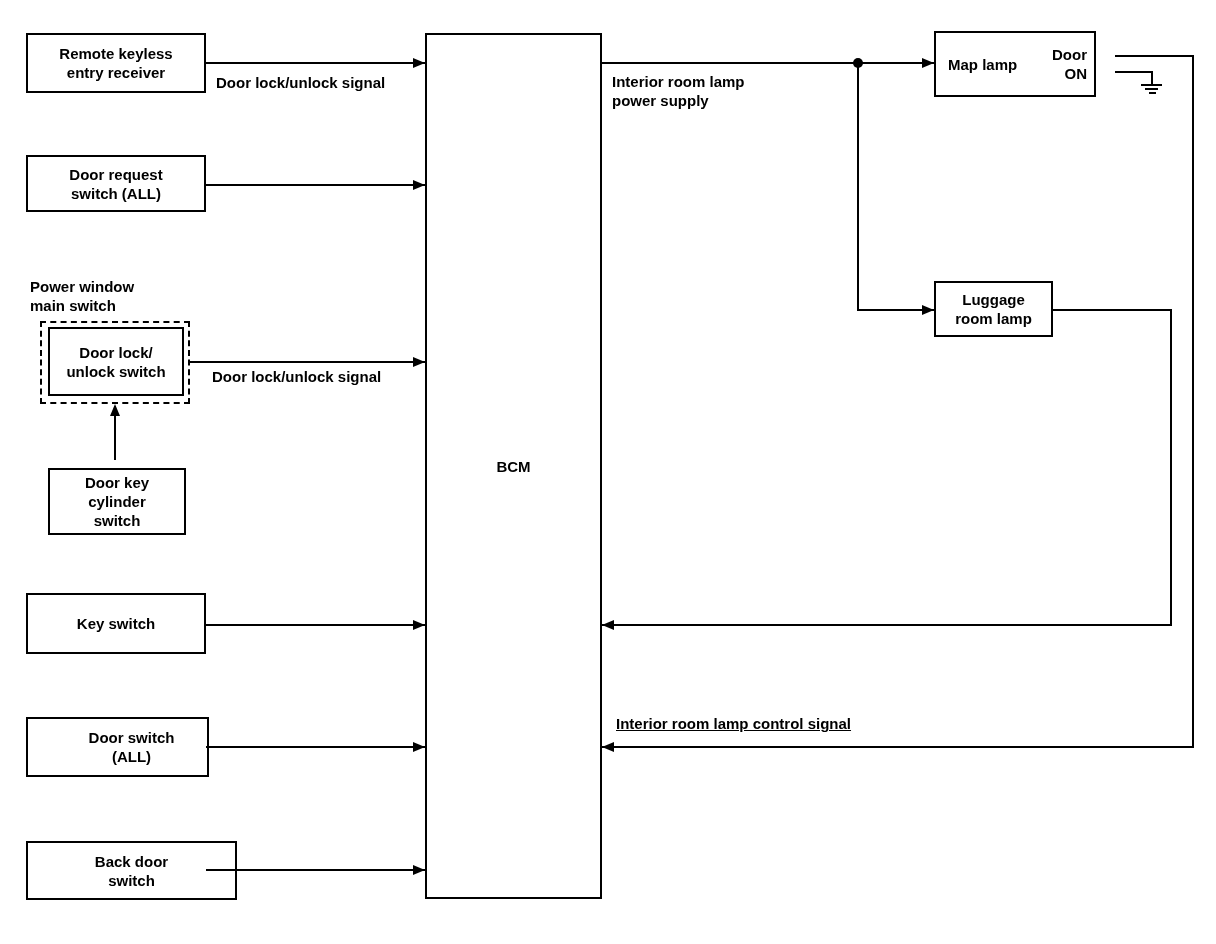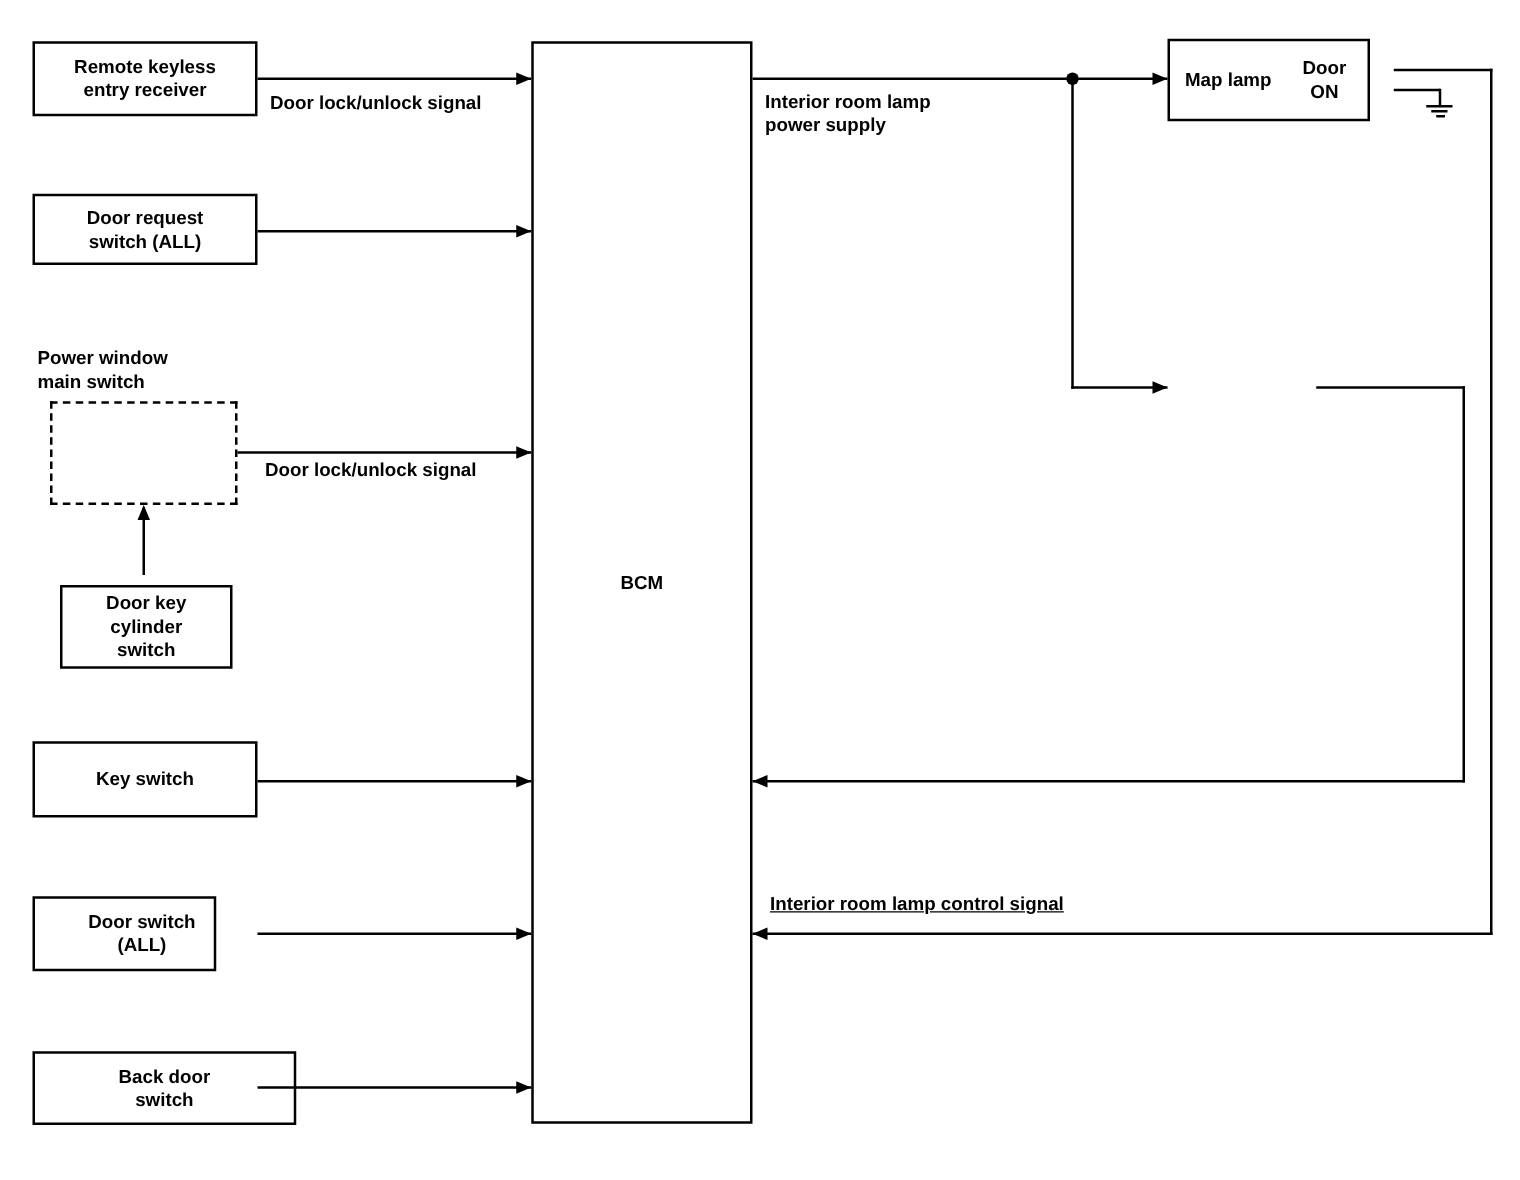--- a/index.html
+++ b/index.html
@@ -76,43 +76,47 @@
 switch (ALL)</div>
 
   <div class="box" style="left:26px; top:33px; width:180px; height:60px;">Remote keyless
 entry receiver</div>
 
   <div class="wire-label" style="left:30px; top:277px; width:170px; text-align:left;">Power window
 main switch</div>
 
   <div class="box dashed" style="left:40px; top:321px; width:150px; height:83px;"></div>
 
+  <div class="box" style="left:48px; top:327px; width:136px; height:69px;">Door lock/
+unlock switch</div>
 
   <div class="box" style="left:48px; top:468px; width:138px; height:67px;">Door key
 cylinder
 switch</div>
 
   <div class="box" style="left:26px; top:593px; width:180px; height:61px;">Key switch</div>
 
-  <div class="box" style="left:26px; top:717px; width:147px; height:60px;padding-left:28px;">Door switch
+  <div class="box" style="left:26px; top:717px; width:183px; height:60px;padding-left:28px;">Door switch
 (ALL)</div>
 
   <div class="box" style="left:26px; top:841px; width:211px; height:59px;">Back door
 switch</div>
 
   <div class="box" id="bcm-box" style="left:425px; top:33px; width:177px; height:866px;text-align:right;">
     <span>BCM</span>
   </div>
 
   <div class="box" style="left:934px; top:31px; width:162px; height:66px; justify-content:flex-start;gap:16px;">
     <span style="padding-left:12px;">Map lamp</span>
-    <span style="margin-left:auto; padding-right:17px;">Door
+    <span style="margin-left:auto; text-align:right; padding-right:7px;">Door
 ON</span>
   </div>
 
+  <div class="box" style="left:934px; top:281px; width:119px; height:56px;">Luggage
+room lamp</div>
 
   <div class="hline" style="left:206px; top:62px; width:219px;"></div>
   <div class="arrow-right" style="left:413px; top:58px;"></div>
 
   <div class="hline" style="left:206px; top:184px; width:219px;"></div>
   <div class="arrow-right" style="left:413px; top:180px;"></div>
 
   <div class="hline" style="left:190px; top:361px; width:235px;"></div>
   <div class="arrow-right" style="left:413px; top:357px;"></div>
 

